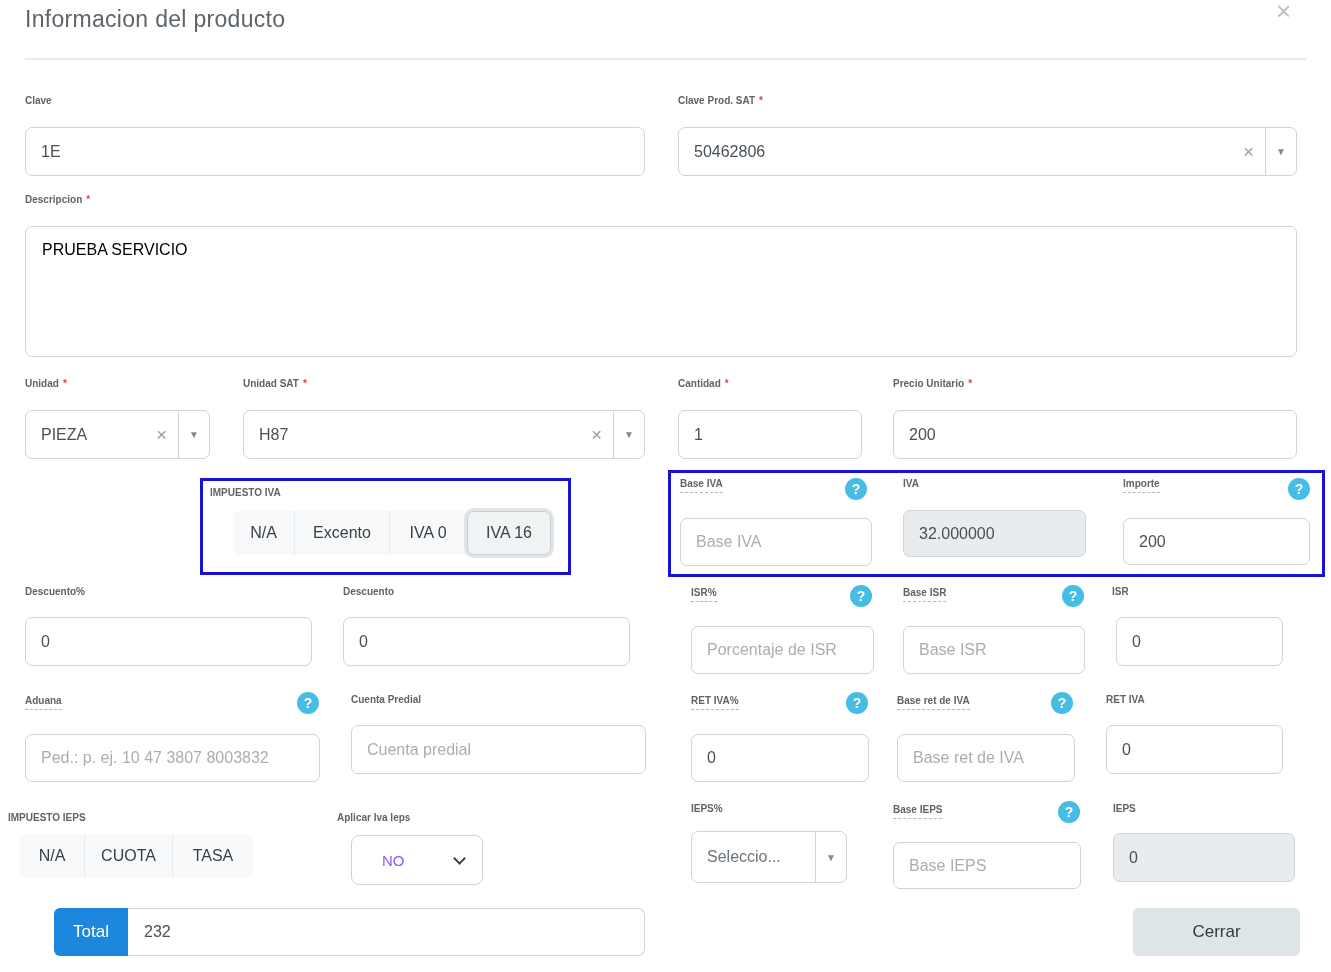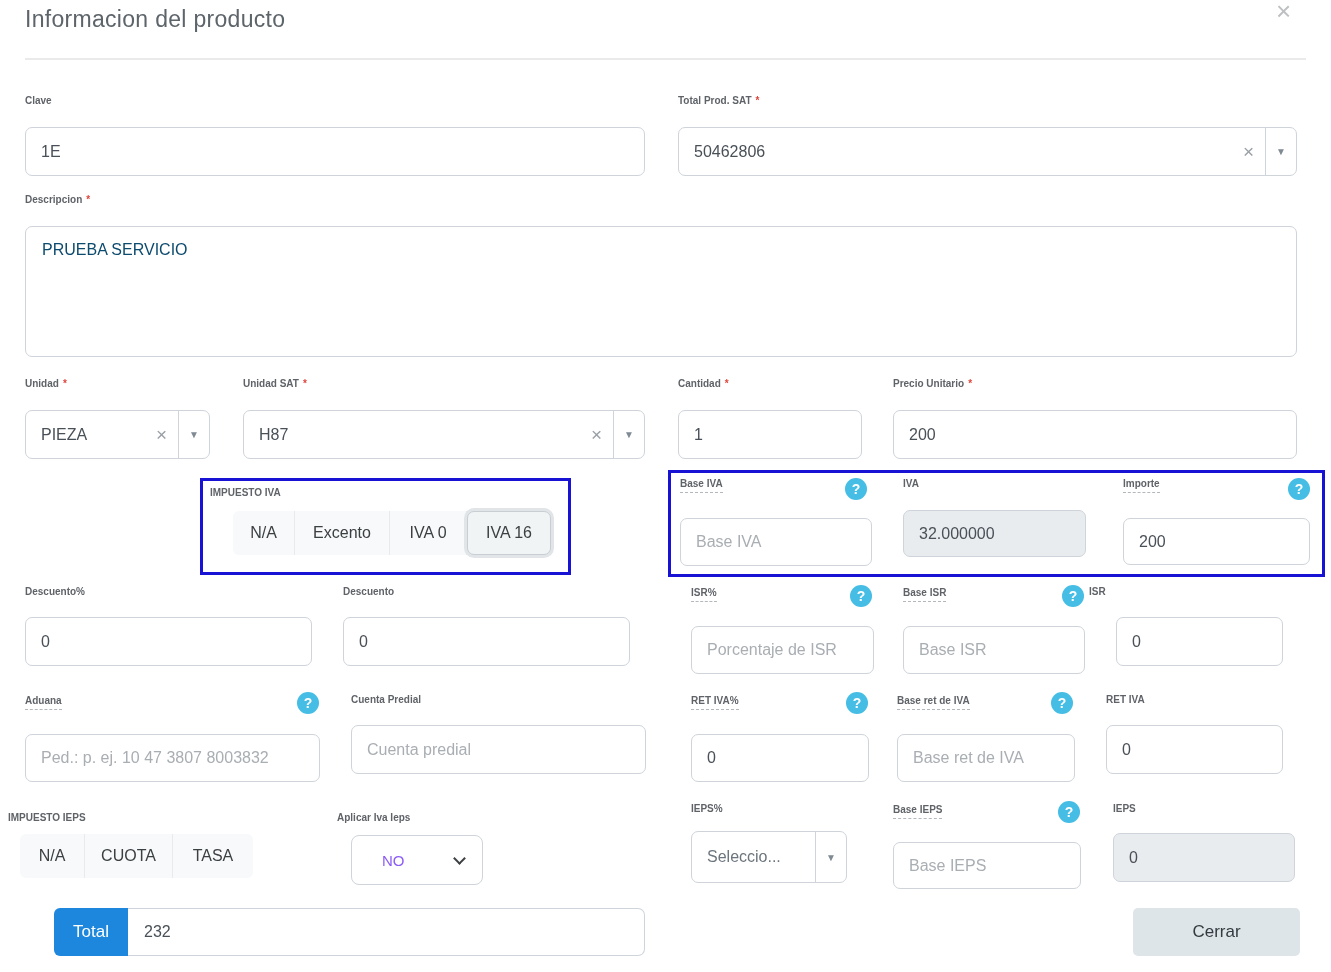--- a/index.html
+++ b/index.html
@@ -12,21 +12,21 @@
   .divider { position:absolute; left:25px; right:25px; top:58px; height:2px; background:#eaeaea; }
 
   .label { position:absolute; font-size:10px; font-weight:700; color:#5f6368; white-space:nowrap; }
   .label .dotted { border-bottom:1px dashed #b3b8bc; padding-bottom:3px; }
   .req { color:#e0443a; margin-left:4px; }
 
   .input { position:absolute; border:1px solid #ced4da; border-radius:7px; font-size:16px; color:#495057;
            padding:9px 15px; background:#fff; font-family:inherit; outline:none; }
   .input::placeholder { color:#a9aeb3; opacity:1; }
   .input.gray { background:#e9ecef; }
-  .textbox { position:absolute; border:1px solid #ced4da; border-radius:7px; font-size:16px; color:#0c4a6e;
+  .textbox { position:absolute; border:1px solid #ced4da; border-radius:7px; font-size:16px; color:#000000;
              background:#fff; padding:14px 16px; }
 
   .combo { position:absolute; display:flex; align-items:stretch; border:1px solid #ced4da; border-radius:7px; background:#fff; overflow:hidden; }
   .combo-value { flex:1; display:flex; align-items:center; padding-left:15px; font-size:16px; color:#495057; white-space:nowrap; overflow:hidden; }
   .combo-value.muted { color:#6c757d; }
   .combo-clear { display:flex; align-items:center; padding:0 11px; color:#9aa0a6; font-size:19px; cursor:pointer; }
   .combo-arrow { width:31px; display:flex; align-items:center; justify-content:center; border-left:1px solid #ced4da; color:#7f8a93; font-size:10px; cursor:pointer; }
 
   .help { position:absolute; width:22px; height:22px; border-radius:50%; background:#45bde4; color:#fff;
           font-size:14px; font-weight:700; display:flex; align-items:center; justify-content:center; cursor:pointer; }
@@ -61,21 +61,21 @@
   <div class="dialog-title">Informacion del producto</div>
   <div class="close-x">×</div>
   <div class="divider"></div>
 
   <div class="label" style="left:25px;top:95px;">
     <span>Clave</span>
   </div>
   <input class="input" style="left: 25px; top: 127px; width: 620px; height: 49px;" value="1E">
 
   <div class="label" style="left:678px;top:95px;">
-    <span>Total Prod. SAT</span><span class="req">*</span>
+    <span>Clave Prod. SAT</span><span class="req">*</span>
   </div>
   <div class="combo" style="left:678px;top:127px;width:619px;height:49px;">
     <span class="combo-value">50462806</span>
     <span class="combo-clear">×</span>
     <span class="combo-arrow">▼</span>
   </div>
 
   <div class="label" style="left:25px;top:194px;">
     <span>Descripcion</span><span class="req">*</span>
   </div>
@@ -154,21 +154,21 @@
   </div>
   <div class="help" style="left:850px;top:585px;">?</div>
   <input class="input" style="left: 691px; top: 626px; width: 183px; height: 48px;" placeholder="Porcentaje de ISR">
 
   <div class="label" style="left:903px;top:587px;">
     <span class="dotted">Base ISR</span>
   </div>
   <div class="help" style="left:1062px;top:585px;">?</div>
   <input class="input" style="left: 903px; top: 626px; width: 182px; height: 48px;" placeholder="Base ISR">
 
-  <div class="label" style="left:1089px;top:586px;text-align:center;">
+  <div class="label" style="left:1112px;top:586px;text-align:center;">
     <span>ISR</span>
   </div>
   <input class="input" style="left: 1116px; top: 617px; width: 167px; height: 49px;" value="0">
 
   <div class="label" style="left:25px;top:695px;">
     <span class="dotted">Aduana</span>
   </div>
   <div class="help" style="left:297px;top:692px;">?</div>
   <input class="input" style="left: 25px; top: 734px; width: 295px; height: 48px;" placeholder="Ped.: p. ej. 10 47 3807 8003832">
 

